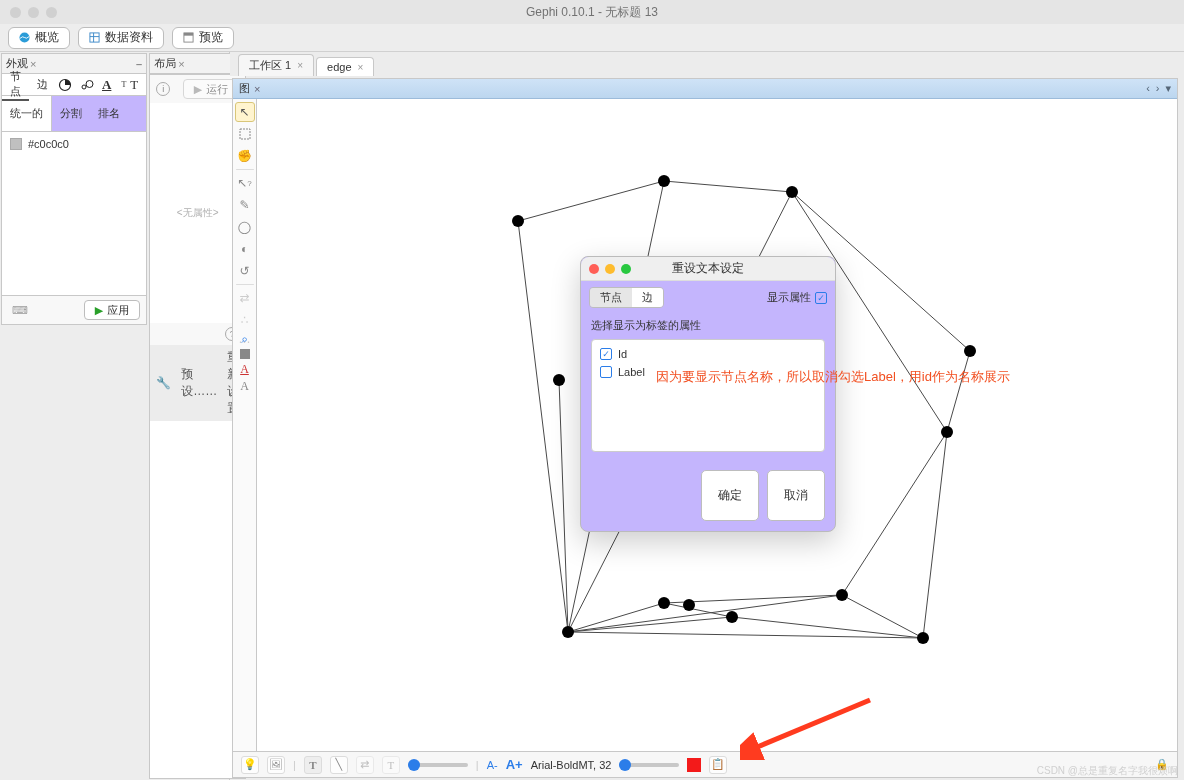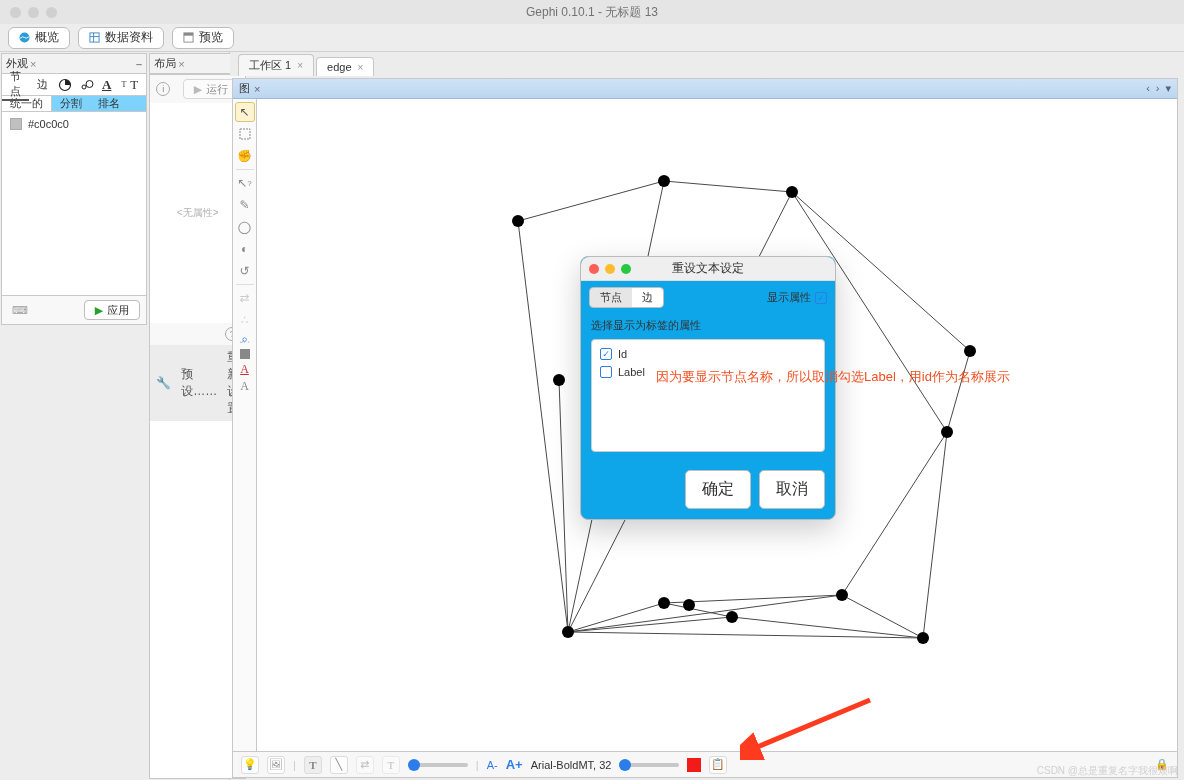--- a/index.html
+++ b/index.html
@@ -18,21 +18,21 @@
 .left{width:230px;display:flex;flex-direction:row;border-right:1px solid var(--border);background:#ededed;}
 .panel{background:#fff;border:1px solid var(--border);margin:1px;display:flex;flex-direction:column;}
 .panehead{display:flex;align-items:center;background:#f2f2f2;border-bottom:1px solid var(--border);height:20px;padding:0 4px;font-size:11px;}
 .panehead .close{margin-left:2px;color:#888;}
 .panehead .min{margin-left:auto;color:#888;font-weight:bold;}
 .stabs{display:flex;align-items:center;background:#fff;border-bottom:1px solid var(--border);height:22px;font-size:11px;position:relative;}
 .stabs span{padding:0 8px;cursor:pointer;}
 .stabs span.act{font-weight:500;border-bottom:2px solid #555;}
 .stabs .icons{margin-left:auto;display:flex;align-items:center;gap:4px;padding-right:4px;font-size:13px;}
 .stabs .icons span{display:inline-flex; align-items:center; justify-content:center; padding:0 2px;}
-.subtabs{display:flex;background:#7dd3fc;border-bottom:1px solid var(--border);height:16px;font-size:11px;}
+.subtabs{display:flex;background:#c4b5fd;border-bottom:1px solid var(--border);height:36px;font-size:11px;}
 .subtabs span{padding:0 8px;display:flex;align-items:center;}
 .subtabs span.act{background:#fff;border-right:1px solid var(--border);}
 .color-row{display:flex;align-items:center;gap:6px;padding:6px 8px;font-size:11px;}
 .sw{width:12px;height:12px;background:#c0c0c0;border:1px solid #aaa;}
 .applyrow{display:flex;align-items:center;justify-content:flex-end;gap:6px;padding:4px 6px;border-top:1px solid var(--border);background:#f8f8f8;}
 .kbd-icon{color:#999;font-size:11px;margin-right:auto;margin-left:4px;}
 .smbtn{display:flex;align-items:center;gap:4px;background:#fff;border:1px solid #bdbdbd;border-radius:4px;padding:1px 10px;height:20px;font-size:11px;}
 .smbtn .tri{color:#2aa02a;}
 .select{display:flex;align-items:center;border:1px solid #bdbdbd;border-radius:4px;background:#fff;padding:0 6px;height:22px;margin:6px;font-size:11px;position:relative;}
 .select .chev{margin-left:auto;color:#777;}
@@ -59,38 +59,38 @@
 .vtool div.sel{background:#fff4cf;border:1px solid #d9c678;color:#555;}
 .vtool .sep{height:1px;width:18px;background:#ddd;margin:2px 0;}
 .vtool2{margin-top:auto;display:flex;flex-direction:column;align-items:center;gap:0;}
 .canvas{flex:1;position:relative;background:#fff;}
 svg.graph{position:absolute;inset:0;width:100%;height:100%;}
 .bottombar{height:26px;border-top:1px solid var(--border);background:#f7f7f7;display:flex;align-items:center;padding:0 8px;gap:8px;font-size:11px;}
 .bbtn{width:18px;height:18px;display:flex;align-items:center;justify-content:center;color:#888;border-radius:3px;background:#fdfdfd;border:1px solid #dcdcdc;}
 .slider{width:60px;height:4px;background:#c8c8c8;border-radius:2px;position:relative;}
 .slider .th{position:absolute;top:-4px;width:12px;height:12px;border-radius:50%;background:#2b7de9;}
 .redsw{width:14px;height:14px;background:#f31a1a;}
-.dialog{position:absolute;left:580px;top:256px;width:256px;background:#0ea5e9;border:1px solid #bbb;border-radius:8px;box-shadow:0 10px 30px rgba(0,0,0,0.2);z-index:50;}
+.dialog{position:absolute;left:580px;top:256px;width:256px;background:#c4b5fd;border:1px solid #bbb;border-radius:8px;box-shadow:0 10px 30px rgba(0,0,0,0.2);z-index:50;}
 .dhead{height:24px;display:flex;align-items:center;position:relative;border-bottom:1px solid #ddd;background:#efefef;border-radius:8px 8px 0 0;}
 .dtraffic{display:flex;gap:6px;padding-left:8px;}
 .dtraffic span{width:10px;height:10px;border-radius:50%;}
 .dc-r{background:#ff5f57;} .dc-y{background:#febc2e;} .dc-g{background:#28c840;}
 .dtitle{position:absolute;left:0;right:0;text-align:center;font-size:12px;color:#333;}
 .dtabs{display:flex;align-items:center;padding:6px 8px;gap:0;font-size:11px;}
 .dtabs .seg{display:flex;border:1px solid #bdbdbd;border-radius:4px;overflow:hidden;}
 .dtabs .seg span{padding:2px 10px;background:#fff;}
 .dtabs .seg span.act{background:#e6e6e6;}
 .dtabs .sp{margin-left:auto;display:flex;align-items:center;gap:4px;}
 .chk{width:12px;height:12px;border:1px solid var(--accent);border-radius:2px;display:inline-flex;align-items:center;justify-content:center;color:var(--accent);font-size:9px;}
 .chk.on::after{content:"✓";}
 .dbody{padding:4px 10px 10px;font-size:11px;}
 .dlist{background:#fff;border:1px solid #ccc;border-radius:4px;padding:8px;height:113px;}
 .dlist label{display:flex;align-items:center;gap:6px;margin-bottom:6px;}
 .dfoot{display:flex;justify-content:flex-end;gap:8px;padding:8px 10px 10px;}
-.dbtn{border:1px solid #bdbdbd;border-radius:5px;background:#fff;padding:8px 16px;font-size:16px;}
+.dbtn{border:1px solid #bdbdbd;border-radius:5px;background:#fff;padding:16px 16px;font-size:12px;}
 .annot{position:absolute;left:656px;top:368px;color:#f25022;font-size:13px;z-index:60;}
 .arrow{position:absolute;z-index:60;}
 .gologo{font-family:Georgia,serif;font-style:italic;color:#888;}
 .wm{position:absolute;right:6px;bottom:2px;color:#d0d0d0;font-size:10px;z-index:5;}
 .lock-icon{margin-left:auto;color:#999;}
 </style>
 </head>
 <body>
 
 <div class="titlebar">

